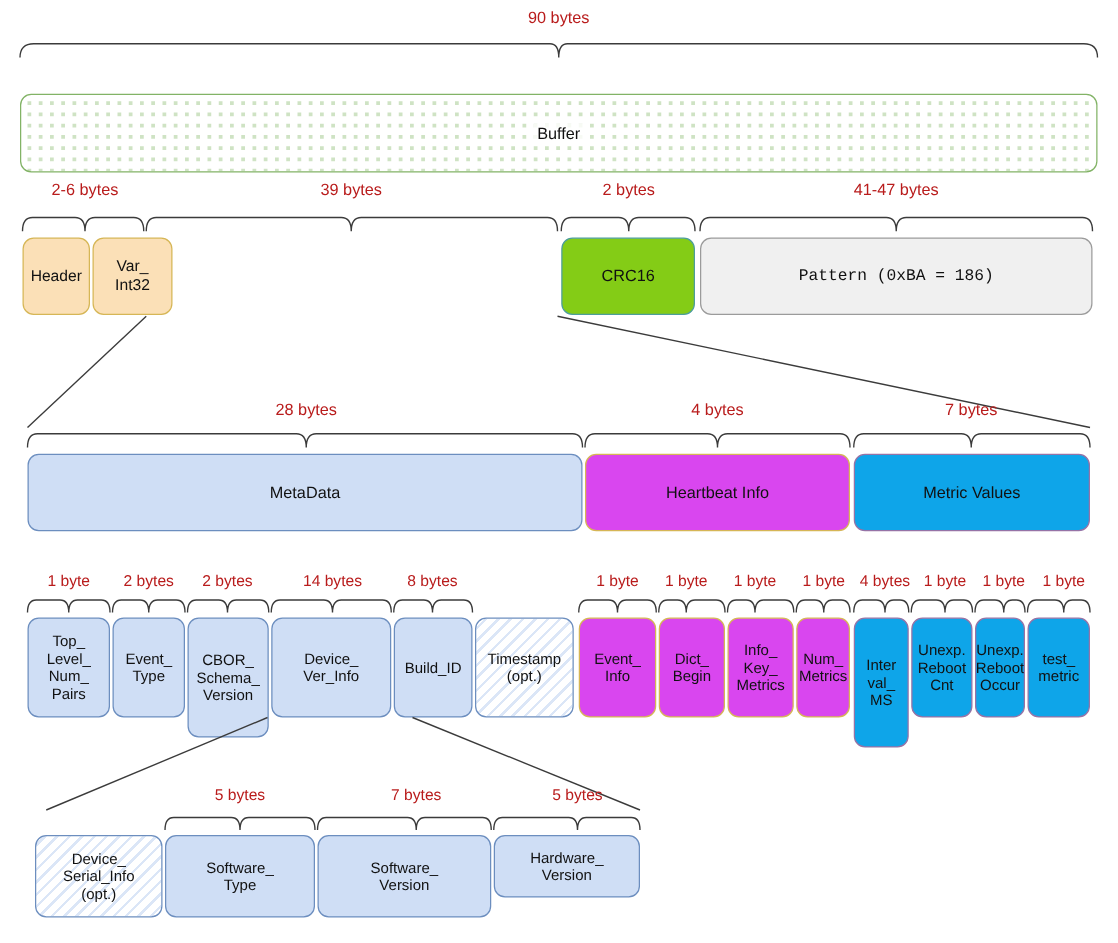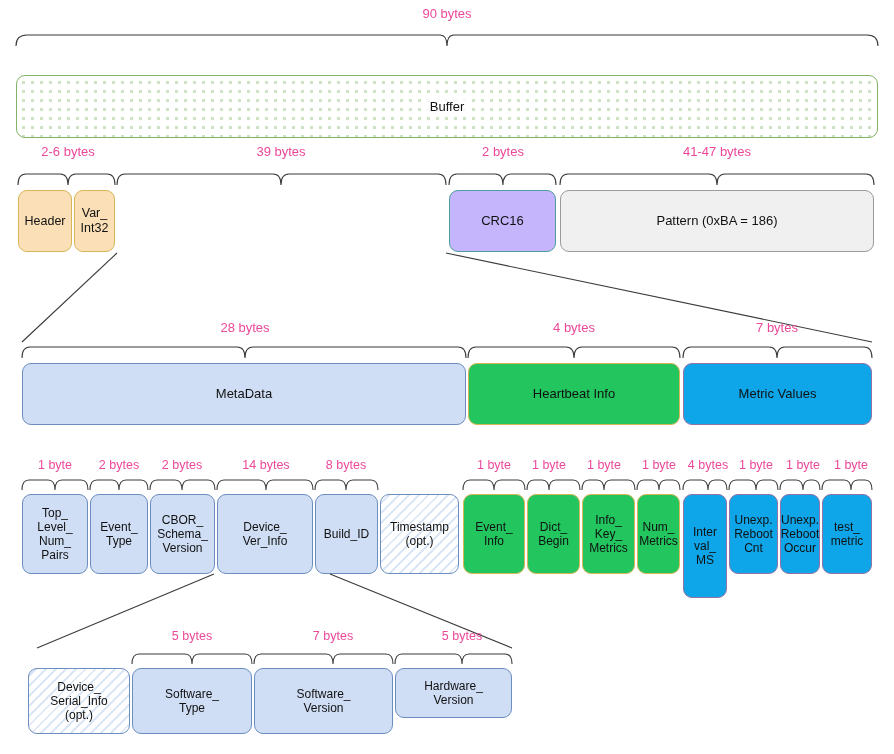--- a/index.html
+++ b/index.html
@@ -37,36 +37,36 @@
   .fill-buffer {
     border-color: #82b366;
     background-color: #ffffff;
     background-image: radial-gradient(#cfe3c4 1.6px, transparent 1.7px);
     background-size: 9px 9px;
     background-position: 2px 2px;
     margin-top: 25px;
   }
   .fill-orange { background: #fbe0b7; border-color: #d6b656; }
   .fill-red    { background: #f4cccc; border-color: #b85450; }
-  .fill-teal   { background: #c4b5fd; border-color: #4d9e9a; }
-  .fill-grey   { background: #f0f0f0; border-color: #9b9b9b; }
+  .fill-teal   { background: #84cc16; border-color: #4d9e9a; }
+  .fill-grey   { background: #f0f0f0; border-color: #9b9b9b; font-family: Liberation Mono, monospace; }
   .fill-blue   { background: #cfdef5; border-color: #6c8ebf; }
-  .fill-yellow { background: #22c55e; border-color: #d6b656; }
+  .fill-yellow { background: #d946ef; border-color: #d6b656; }
   .fill-purple { background: #0ea5e9; border-color: #9673a6; }
   .fill-hatch-blue {
     border-color: #6c8ebf;
     background-color: #ffffff;
     background-image: repeating-linear-gradient(
       -45deg, #ffffff 0 5px, #dbe6f7 5px 7px);
   }
 
   .lbl {
     position: absolute;
     font-size: 13px;
-    color: #ec4899;
+    color: #b91c1c;
     text-align: center;
     white-space: nowrap;
     transform: translateX(-50%);
   }
   .lbl.sm { font-size: 12.5px; }
 
   .brace, .conn { position: absolute; overflow: visible; }
   .brace path { fill: none; stroke: #3b3b3b; stroke-width: 1.1; }
   .conn line  { stroke: #3b3b3b; stroke-width: 1.1; }
 
@@ -96,21 +96,21 @@
   <div class="lbl" style="left:717px; top:144px;">41-47 bytes</div>
 
   <svg class="brace" style="left:0px; top:171px; width:894px; height:16px;">
     <path d="M18,14 Q18,3 26,3 L60,3 Q68,3 68,14 Q68,3 76,3 L107,3 Q115,3 115,14"></path>
     <path d="M117,14 Q117,3 125,3 L273,3 Q281,3 281,14 Q281,3 289,3 L438,3 Q446,3 446,14"></path>
     <path d="M449,14 Q449,3 457,3 L495,3 Q503,3 503,14 Q503,3 511,3 L548,3 Q556,3 556,14"></path>
     <path d="M560,14 Q560,3 568,3 L709,3 Q717,3 717,14 Q717,3 725,3 L866,3 Q874,3 874,14"></path>
   </svg>
 
   <div class="box fill-orange small" style="left:18px; top:190px; width:54px; height:62px;">Header</div>
-  <div class="box fill-orange small" style="left:74px; top:190px; width:41px; height:62px;">Var_
+  <div class="box fill-orange small" style="left:74px; top:190px; width:64px; height:62px;">Var_
 Int32</div>
   <div class="box fill-teal" style="left:449px; top:190px; width:107px; height:62px;">CRC16</div>
   <div class="box fill-grey" style="left:560px; top:190px; width:314px; height:62px;">Pattern (0xBA = 186)</div>
 
   <svg class="conn" style="left:0px; top:250px; width:894px; height:95px;">
     <line x1="117" y1="3" x2="22" y2="92"></line>
     <line x1="446" y1="3" x2="872" y2="92"></line>
   </svg>
 
   <div class="lbl" style="left:245px; top:320px;">28 bytes</div>
@@ -156,21 +156,21 @@
     <path d="M780,13 Q780,3 787,3 L796,3 Q803,3 803,13 Q803,3 810,3 L813,3 Q820,3 820,13"></path>
     <path d="M822,13 Q822,3 829,3 L844,3 Q851,3 851,13 Q851,3 858,3 L865,3 Q872,3 872,13"></path>
   </svg>
 
   <div class="box fill-blue tiny" style="left:22px; top:494px; width:66px; height:80px;">Top_
 Level_
 Num_
 Pairs</div>
   <div class="box fill-blue tiny" style="left:90px; top:494px; width:58px; height:80px;">Event_
 Type</div>
-  <div class="box fill-blue tiny" style="left:150px; top:494px; width:65px; height:80px;">CBOR_
+  <div class="box fill-blue tiny" style="left:150px; top:494px; width:65px; height:96px;">CBOR_
 Schema_
 Version</div>
   <div class="box fill-blue tiny" style="left:217px; top:494px; width:96px; height:80px;">Device_
 Ver_Info</div>
   <div class="box fill-blue tiny" style="left:315px; top:494px; width:63px; height:80px;">Build_ID</div>
   <div class="box fill-hatch-blue tiny" style="left:380px; top:494px; width:79px; height:80px;">Timestamp
 (opt.)</div>
   <div class="box fill-yellow tiny" style="left:463px; top:494px; width:62px; height:80px;">Event_
 Info</div>
   <div class="box fill-yellow tiny" style="left:527px; top:494px; width:53px; height:80px;">Dict_

